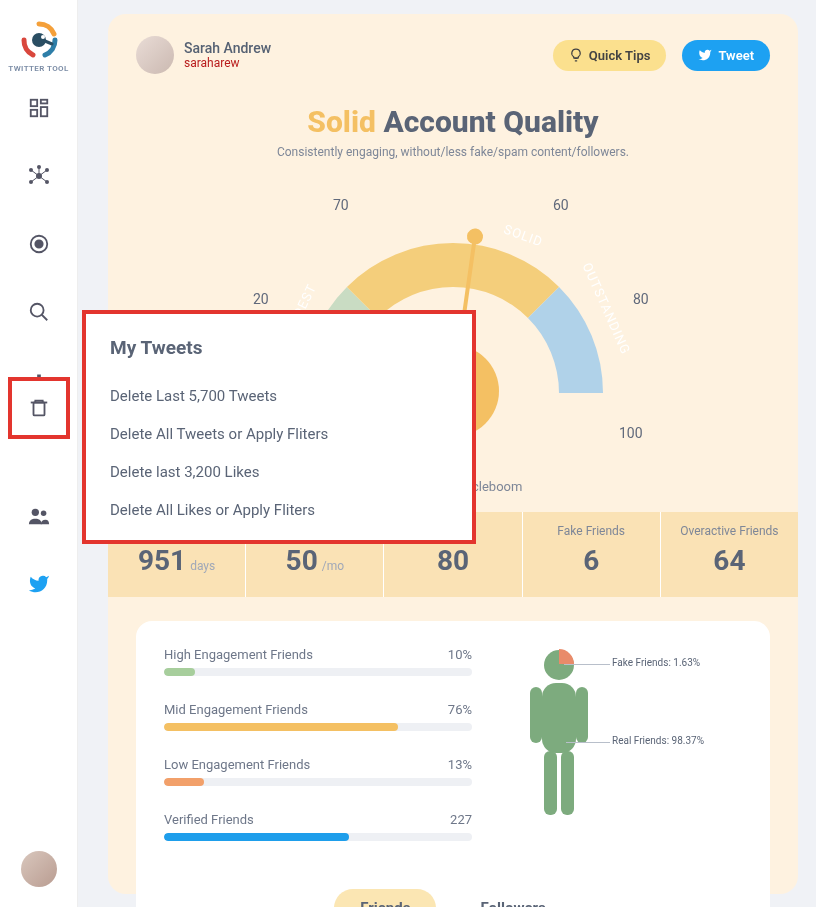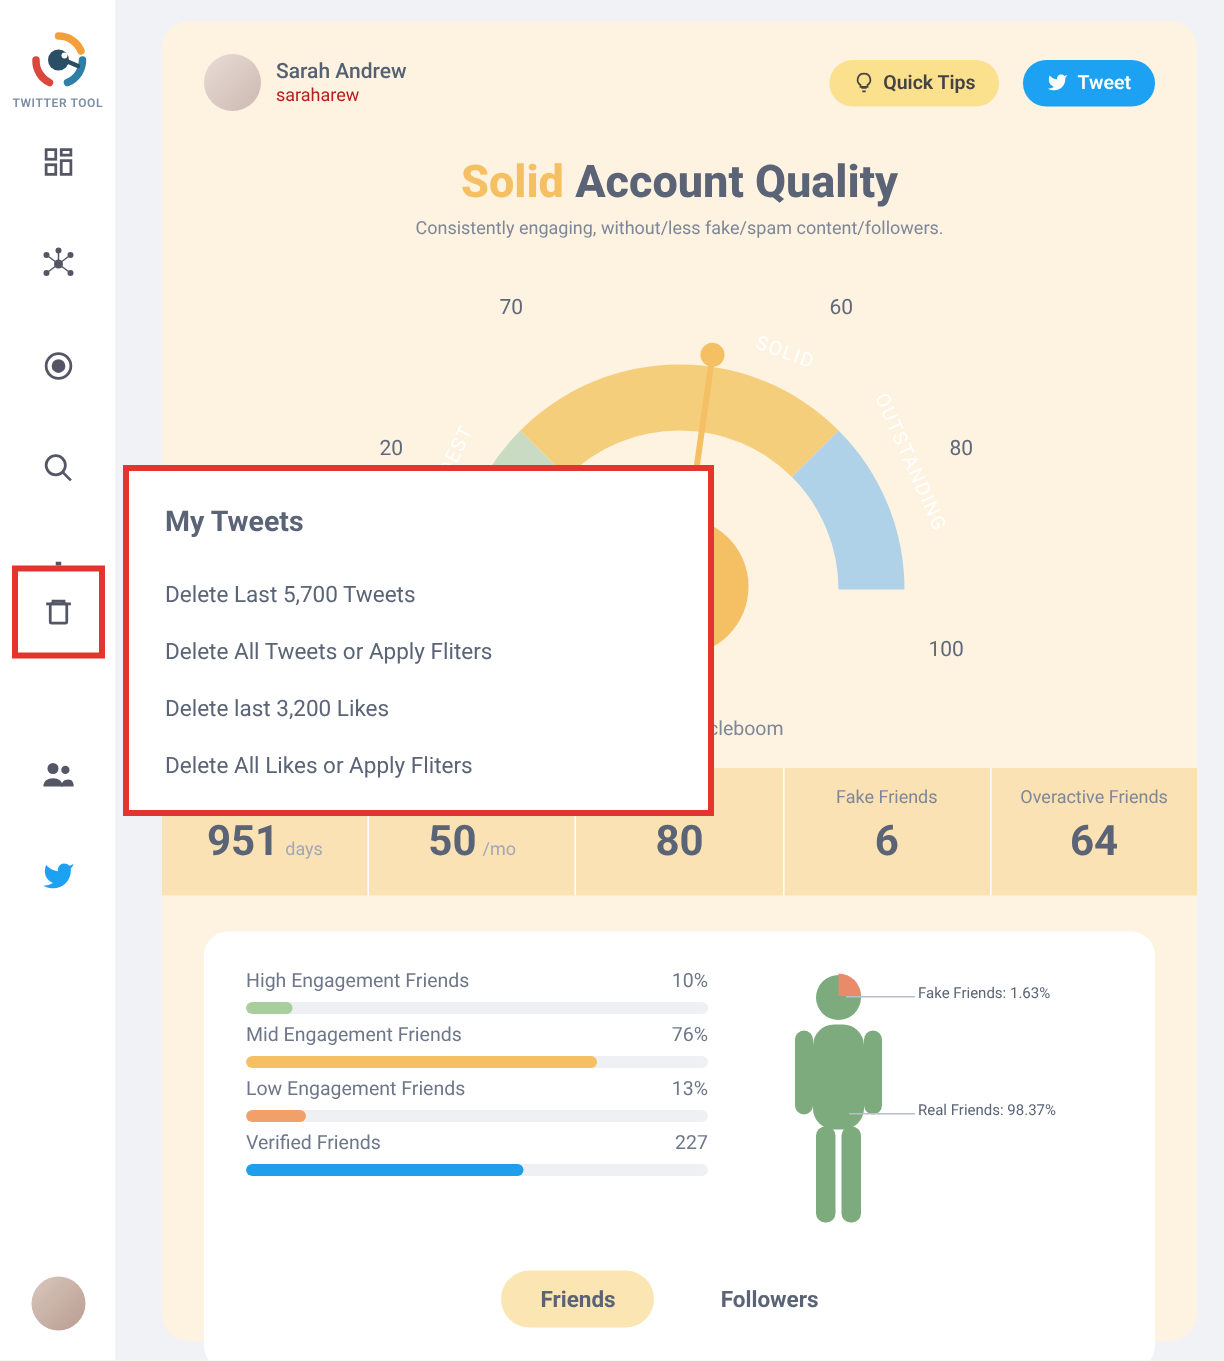--- a/index.html
+++ b/index.html
@@ -41,21 +41,21 @@
   .stat:last-child{border-right:none;}
   .stat-label{font-size:12px;color:#7e8798;margin-bottom:6px;}
   .stat-val{font-size:28px;font-weight:700;color:#5a6476;}
   .stat-unit{font-size:12px;color:#a0a8b8;font-weight:400;margin-left:4px;}
   
   .char-card{background:#fff;border-radius:16px;margin:24px 0 0 0;padding:26px 28px 28px 28px;}
   .char-title{display:flex;align-items:center;gap:10px;font-size:18px;color:#5a6476;margin-bottom:22px;}
   .char-title .b{font-weight:700;}
   .bars{display:flex;gap:30px;}
   .bars-left{flex:1;}
-  .bar-row{margin-bottom:7px;}
+  .bar-row{margin-bottom:26px;}
   .bar-head{display:flex;justify-content:space-between;font-size:13px;color:#6e7789;margin-bottom:6px;}
   .bar-track{height:8px;background:#eef0f4;border-radius:5px;overflow:hidden;}
   .bar-fill{height:100%;border-radius:5px;}
   .bars-right{width:240px;position:relative;display:flex;justify-content:flex-start;}
   .person{position:relative;width:74px;height:178px;margin-left:20px;}
   .callout{position:absolute;font-size:10px;color:#5a6476;white-space:nowrap;}
   .callout.l1{top:10px;left:110px;}
   .callout.l2{top:88px;left:110px;}
   .callout .leader{position:absolute;border-top:1px solid #b8bfca;}
   .toggle{display:flex;justify-content:center;gap:18px;margin-top:22px;}

